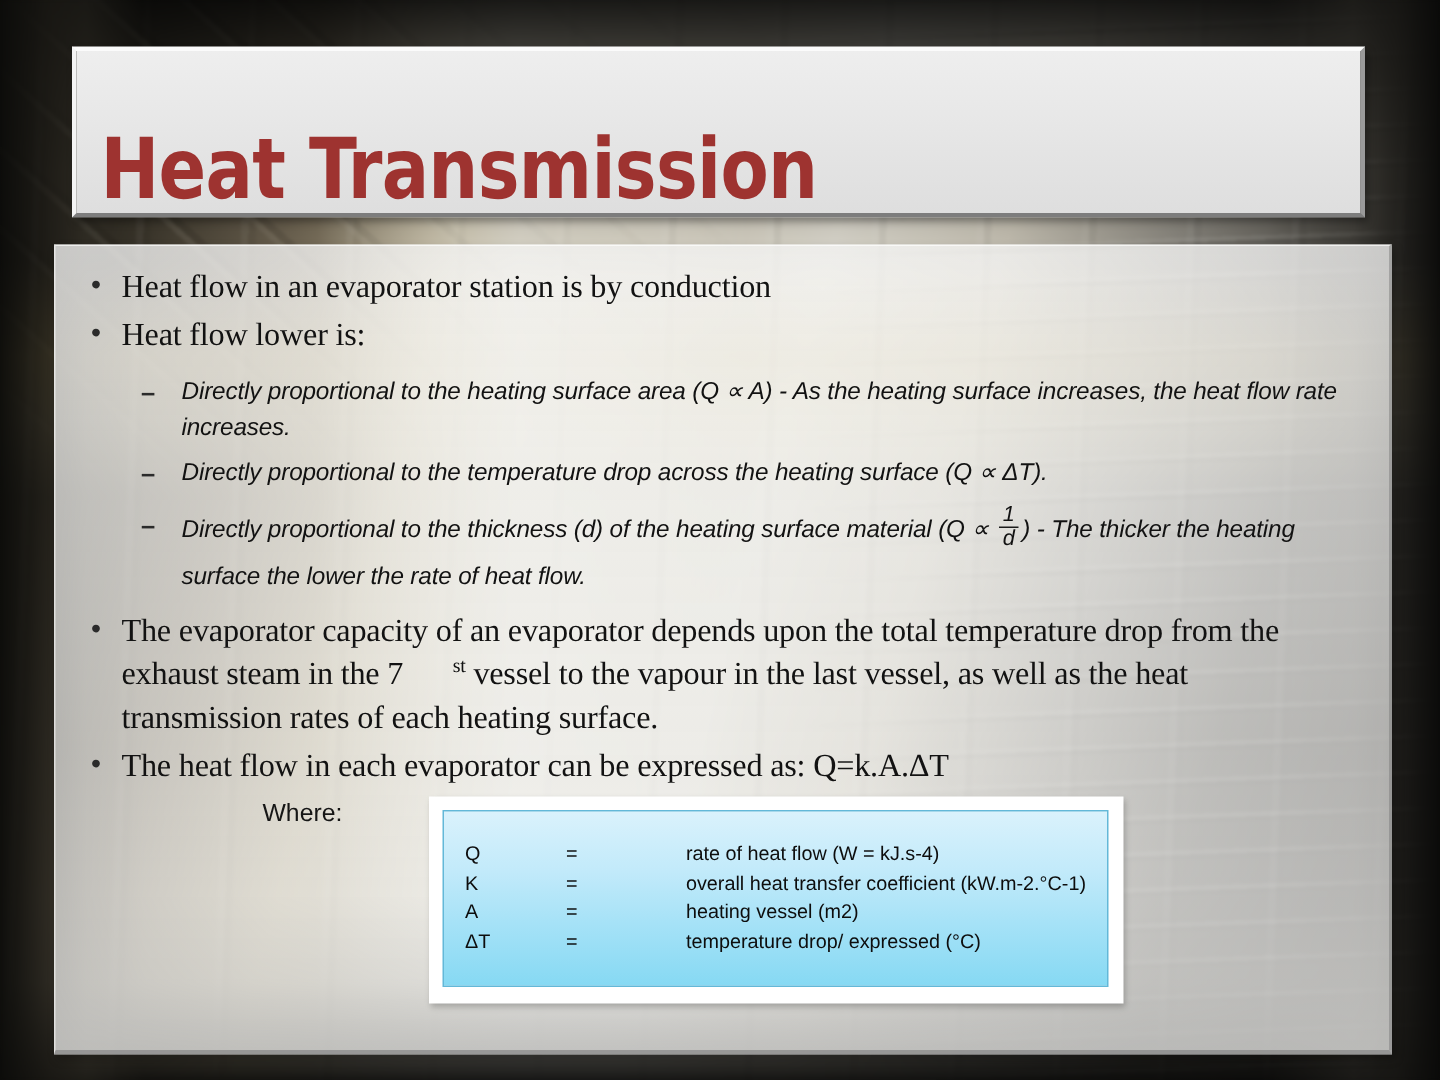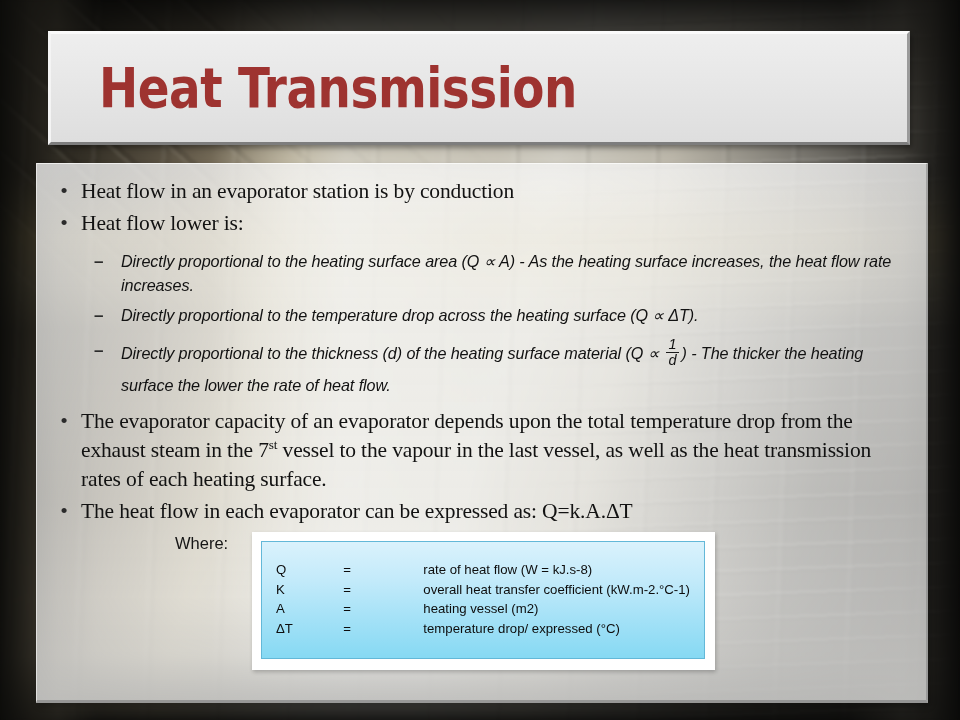--- a/index.html
+++ b/index.html
@@ -91,21 +91,21 @@
   
   .title-panel{
     position:absolute;left:48px;top:31px;width:862px;height:114px;
     background:linear-gradient(180deg,#eeeeee 0%,#e7e7e7 45%,#dedede 100%);
     border-top:3px solid #fbfbfb;
     border-left:3px solid #f4f4f4;
     border-right:3px solid #9a9a9a;
     border-bottom:3px solid #7d7d7d;
     box-sizing:border-box;
     box-shadow:2px 3px 5px rgba(0,0,0,.35);
-    display:flex;align-items:center;padding-left:32px;
+    display:flex;align-items:flex-end;
   }
   .title-text{
     margin-left:16px;
     font-family:"DejaVu Sans Condensed","Liberation Sans Narrow","Liberation Sans", sans-serif;
     font-weight:bold;
     font-size:56px;
     line-height:1;
     letter-spacing:-0.5px;
     transform:scaleX(.93);
     transform-origin:left center;
@@ -151,38 +151,38 @@
   .b2 .mark{
     width:27px;flex:none;text-align:left;
     font-size:17px;line-height:25px;color:#2b2b2b;font-weight:600;
   }
   .b2 .txt{
     font-size:16.2px;line-height:24px;
     letter-spacing:-0.1px;
   }
   .b2.wide .txt{width:800px;font-style:italic;}
 
-  sup{font-size:.62em;vertical-align:super;line-height:0;}
+  sup{font-size:.62em;vertical-align:super;line-height:0;margin-left:33px;}
 
   
   .frac{
     display:inline-flex;flex-direction:column;align-items:center;
     vertical-align:middle;
     margin:0 2px;
     position:relative;top:-2px;
     font-size:14.5px;line-height:1.05;
   }
   .frac .num{padding:0 3px;}
   .frac .den{padding:0 3px;border-top:1.2px solid #1a1a1a;}
 
   .spacer-sm{height:9px;}
   .spacer-xs{height:5px;}
 
   
-  .where-row{display:flex;align-items:flex-start;margin-top:6px;}
+  .where-row{display:flex;align-items:flex-start;margin-top:6px;gap:34px;}
   .where-label{
     width:205px;flex:none;text-align:left;padding-left:128px;
     font-size:16.5px;line-height:22px;color:#161616;box-sizing:border-box;
   }
   .legend-frame{
     width:463px;
     background:#ffffff;
     padding:9px 10px 11px 9px;
     box-sizing:border-box;
     box-shadow:1px 2px 4px rgba(0,0,0,.22);
@@ -279,21 +279,21 @@
     <div class="where-row">
       <div class="where-label">Where:</div>
 
       <div class="legend-frame">
         <div class="legend-box">
           <table class="legend">
             <tbody>
               <tr>
                 <td class="sym">Q</td>
                 <td class="eq">=</td>
-                <td class="def">rate of heat flow (W = kJ.s-8)</td>
+                <td class="def">rate of heat flow (W = kJ.s-4)</td>
               </tr>
               <tr>
                 <td class="sym">K</td>
                 <td class="eq">=</td>
                 <td class="def">overall heat transfer coefficient (kW.m-2.°C-1)</td>
               </tr>
               <tr>
                 <td class="sym">A</td>
                 <td class="eq">=</td>
                 <td class="def">heating vessel (m2)</td>

